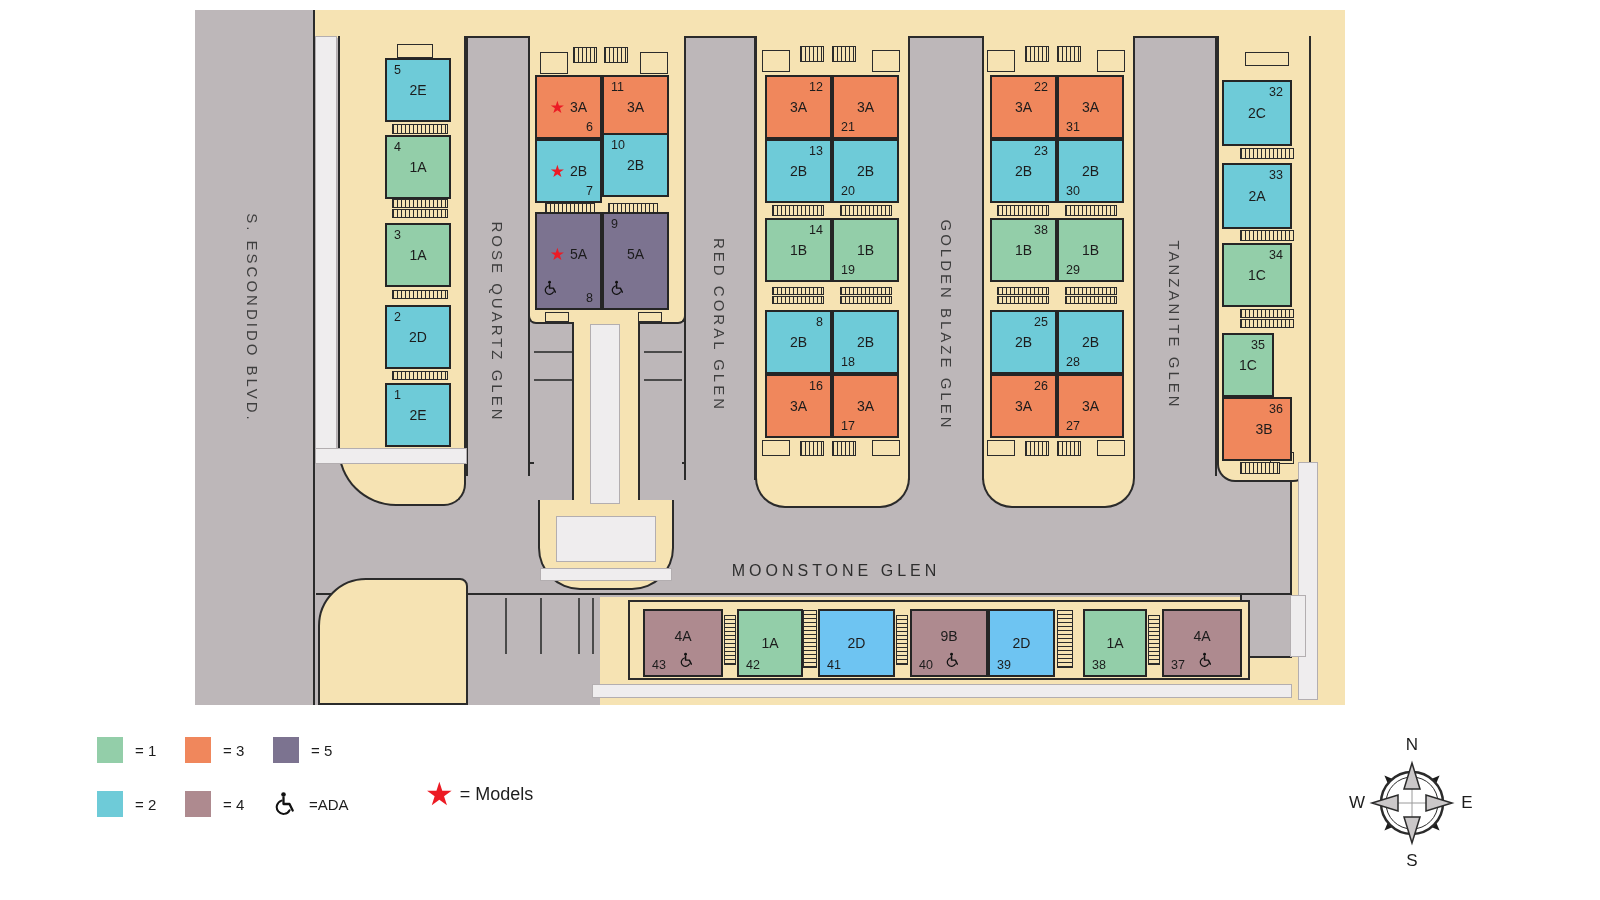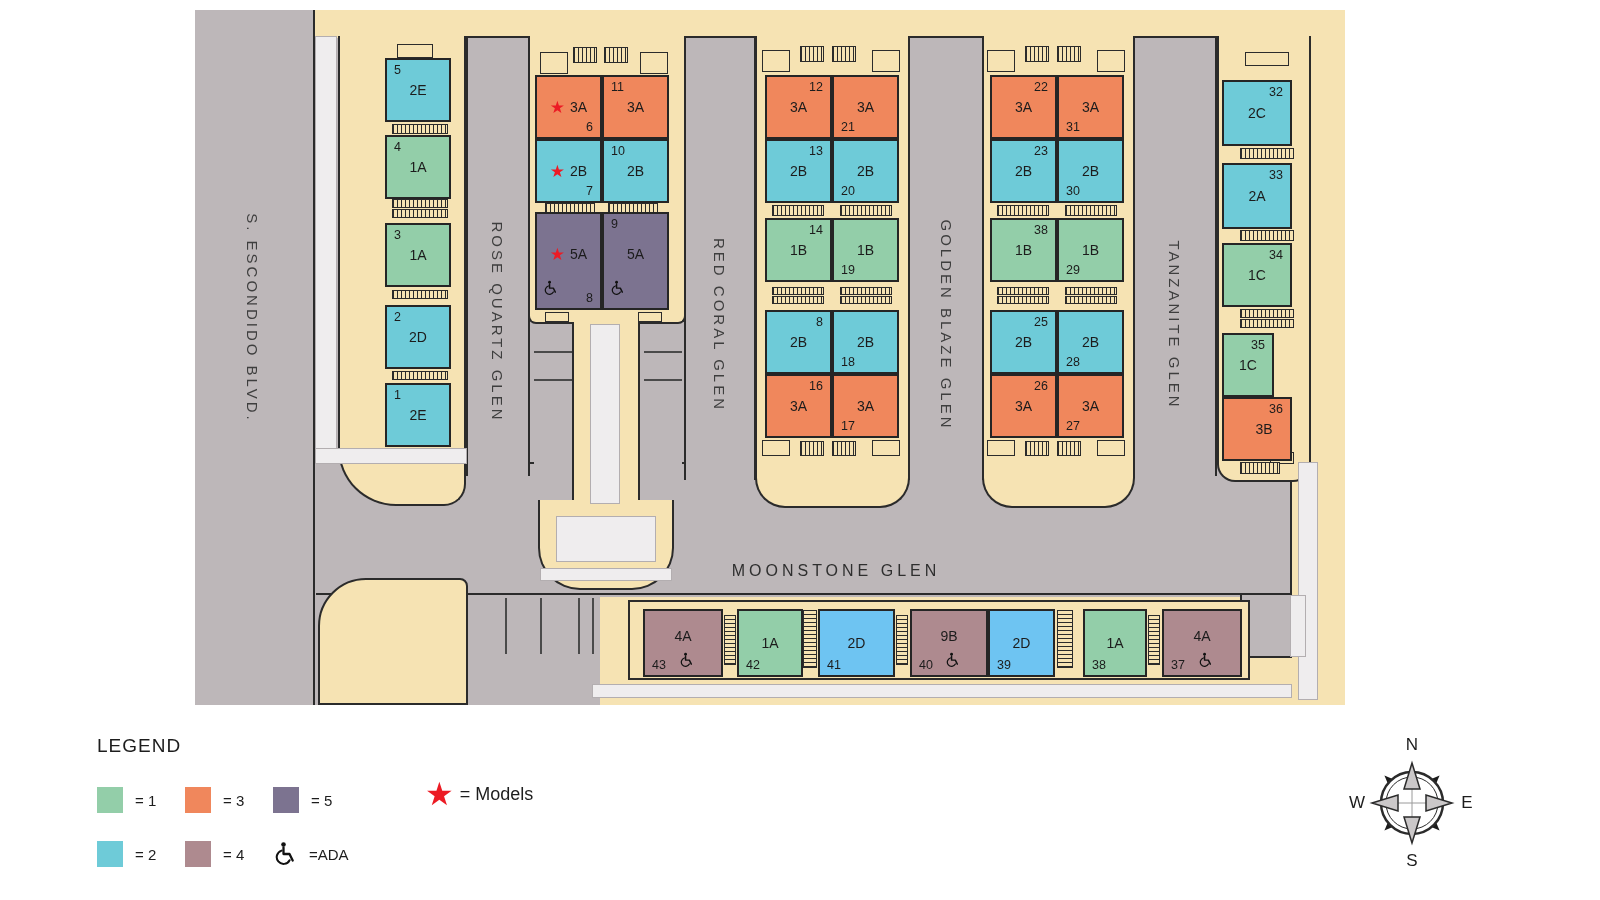--- a/index.html
+++ b/index.html
@@ -177,21 +177,21 @@
         <span>3A</span>
       </span>
     </div>
     <div class="lot" style="left: 535px; top: 139px; width: 67px; height: 64px; background: rgb(110, 203, 216);">
       <span class="lot-num pos-br">7</span>
       <span class="lot-plan">
         <span class="star-icon">★</span>
         <span>2B</span>
       </span>
     </div>
-    <div class="lot" style="left: 602px; top: 139px; width: 67px; height: 64px; background: rgb(110, 203, 216);">
+    <div class="lot" style="left: 602px; top: 133px; width: 67px; height: 64px; background: rgb(110, 203, 216);">
       <span class="lot-num pos-tl">10</span>
       <span class="lot-plan">
         <span>2B</span>
       </span>
     </div>
     <div class="lot has-ada tall" style="left: 535px; top: 212px; width: 67px; height: 98px; background: rgb(124, 115, 144);">
       <span class="lot-num pos-br">8</span>
       <span class="lot-plan">
         <span class="star-icon">★</span>
         <span>5A</span>
@@ -423,21 +423,20 @@
   </div>
 
 <div class="vlabel" style="left:252px;top:318px;">S. ESCONDIDO BLVD.</div>
 <div class="vlabel" style="left:497px;top:322px;">ROSE QUARTZ GLEN</div>
 <div class="vlabel" style="left:719px;top:325px;">RED CORAL GLEN</div>
 <div class="vlabel" style="left:946px;top:325px;">GOLDEN BLAZE GLEN</div>
 <div class="vlabel" style="left:1174px;top:325px;">TANZANITE GLEN</div>
 <div class="hlabel" style="left:836px;top:543px;">MOONSTONE GLEN</div>
 
 <div id="legend">
-  <div class="legend-title">LEGEND</div>
   <div class="legend-grid" id="legend-grid">
       <div class="legend-item">
         <span class="swatch" style="background: rgb(147, 206, 169);"></span>
         <span>= 1</span>
       </div>
       <div class="legend-item">
         <span class="swatch" style="background: rgb(110, 203, 216);"></span>
         <span>= 2</span>
       </div>
       <div class="legend-item">

